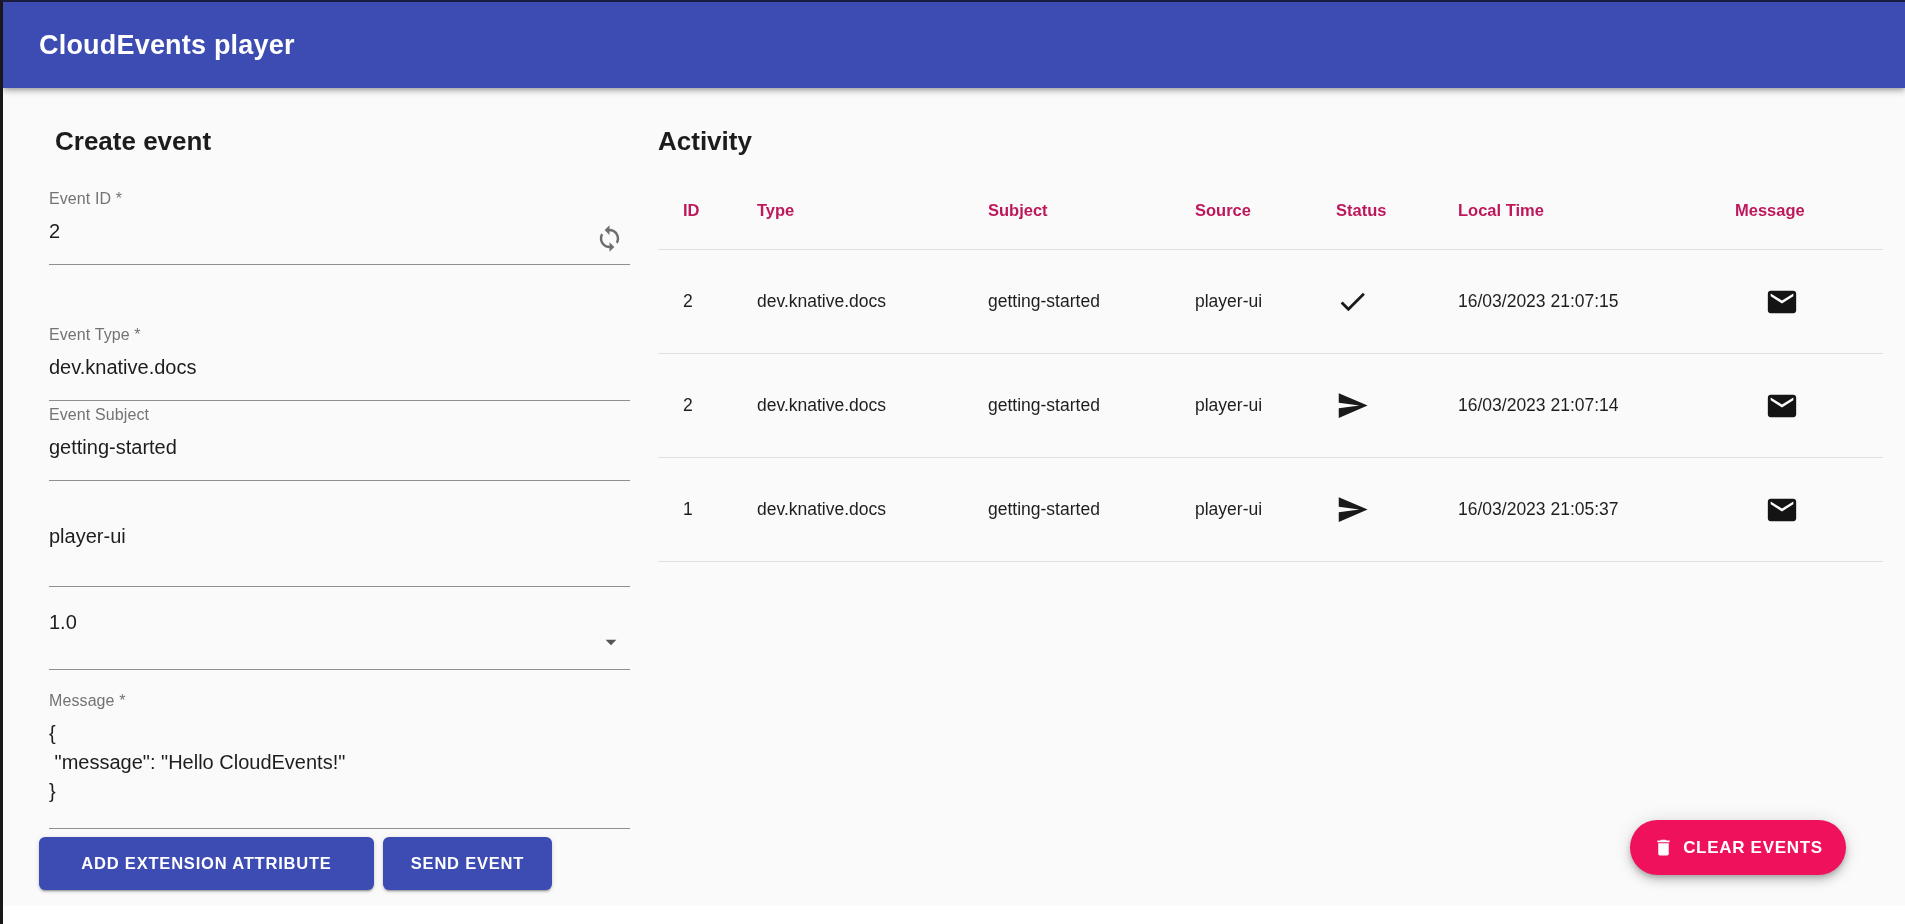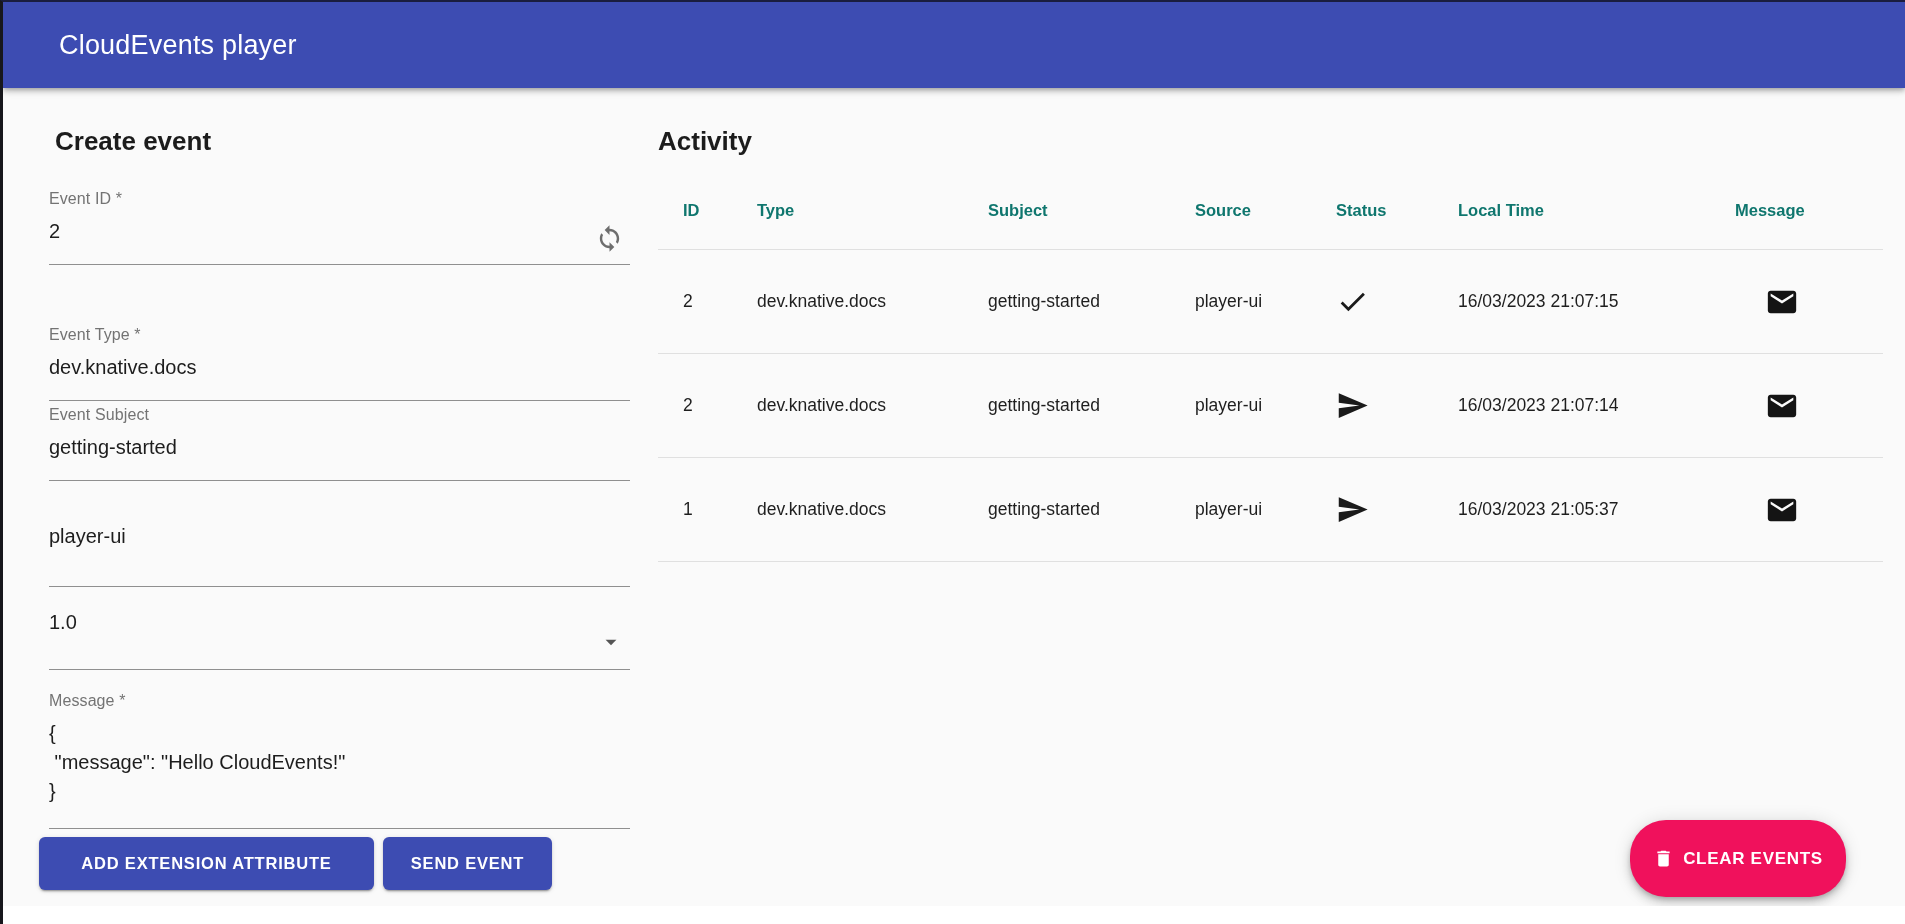--- a/index.html
+++ b/index.html
@@ -24,23 +24,22 @@
     background: #3D4CB2;
     display: flex;
     align-items: center;
     padding-left: 36px;
     box-shadow: 0 2px 4px -1px rgba(0,0,0,.2), 0 4px 5px 0 rgba(0,0,0,.14), 0 1px 10px 0 rgba(0,0,0,.12);
     z-index: 5;
   }
   .appbar-title {
     color: #ffffff;
     font-size: 27px;
-    font-weight: normal;
+    font-weight: bold;
     letter-spacing: 0.2px;
-    margin-left: 20px;
   }
 
   
   .section-heading {
     position: absolute;
     font-size: 26px;
     font-weight: bold;
     color: #1c1c1c;
     top: 124px;
   }
@@ -113,38 +112,38 @@
     display: grid;
     grid-template-columns: 74px 231px 207px 141px 122px 277px 1fr;
     padding-left: 25px;
     align-items: center;
     border-bottom: 1px solid #e0e0e0;
   }
   .thead {
     height: 78px;
     font-size: 16.5px;
     font-weight: bold;
-    color: #0f766e;
+    color: #be185d;
   }
   .trow {
     height: 104px;
     font-size: 17.5px;
     color: #1e1e1e;
   }
   .cell-icon { display: flex; align-items: center; }
   .status-icon { width: 33px; height: 33px; color: #1a1a1a; }
   .envelope-icon { width: 34px; height: 34px; color: #141414; margin-left: 30px; cursor: pointer; }
 
   
   .btn-clear {
     position: absolute;
     left: 1627px;
     top: 818px;
     width: 216px;
-    height: 77px;
+    height: 55px;
     border: none;
     border-radius: 36px;
     background: #F0115C;
     color: #ffffff;
     font-family: "Liberation Sans", sans-serif;
     font-size: 17px;
     font-weight: bold;
     letter-spacing: 0.7px;
     display: flex;
     align-items: center;

